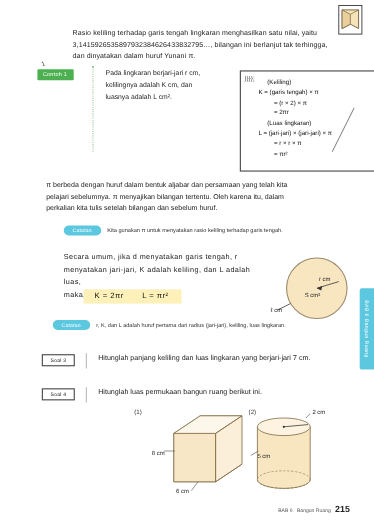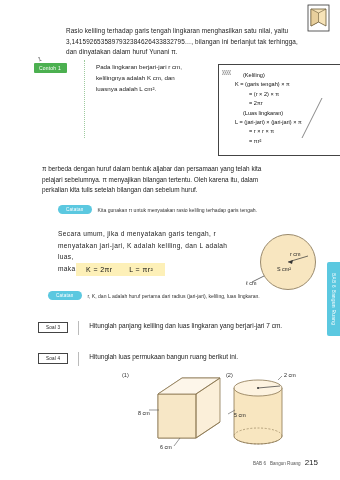--- a/index.html
+++ b/index.html
@@ -140,21 +140,21 @@
     writing-mode:vertical-rl;
     font-size:4.6px;color:#fff;letter-spacing:.4px;white-space:nowrap;
   }
 
   
   .footer{
     position:absolute;right:22px;bottom:13px;
     display:flex;align-items:baseline;gap:4px;
   }
   .footer .ftxt{font-size:4.6px;color:#555;}
-  .footer .fpage{font-size:8px;color:#222;}
+  .footer .fpage{font-size:8px;color:#222;font-weight:bold;}
 </style>
 </head>
 <body>
 
 <div class="page">
 
   <div class="book-icon">
     <svg width="26" height="30" viewBox="0 0 26 30">
       <rect x="2" y="1" width="21" height="26" fill="#ffffff" stroke="#333" stroke-width="0.8"></rect>
       <path d="M5 5 L20 5 L20 22 L12.5 18 L5 22 Z" fill="#f6e3b8" stroke="#6b5a38" stroke-width="0.8"></path>

